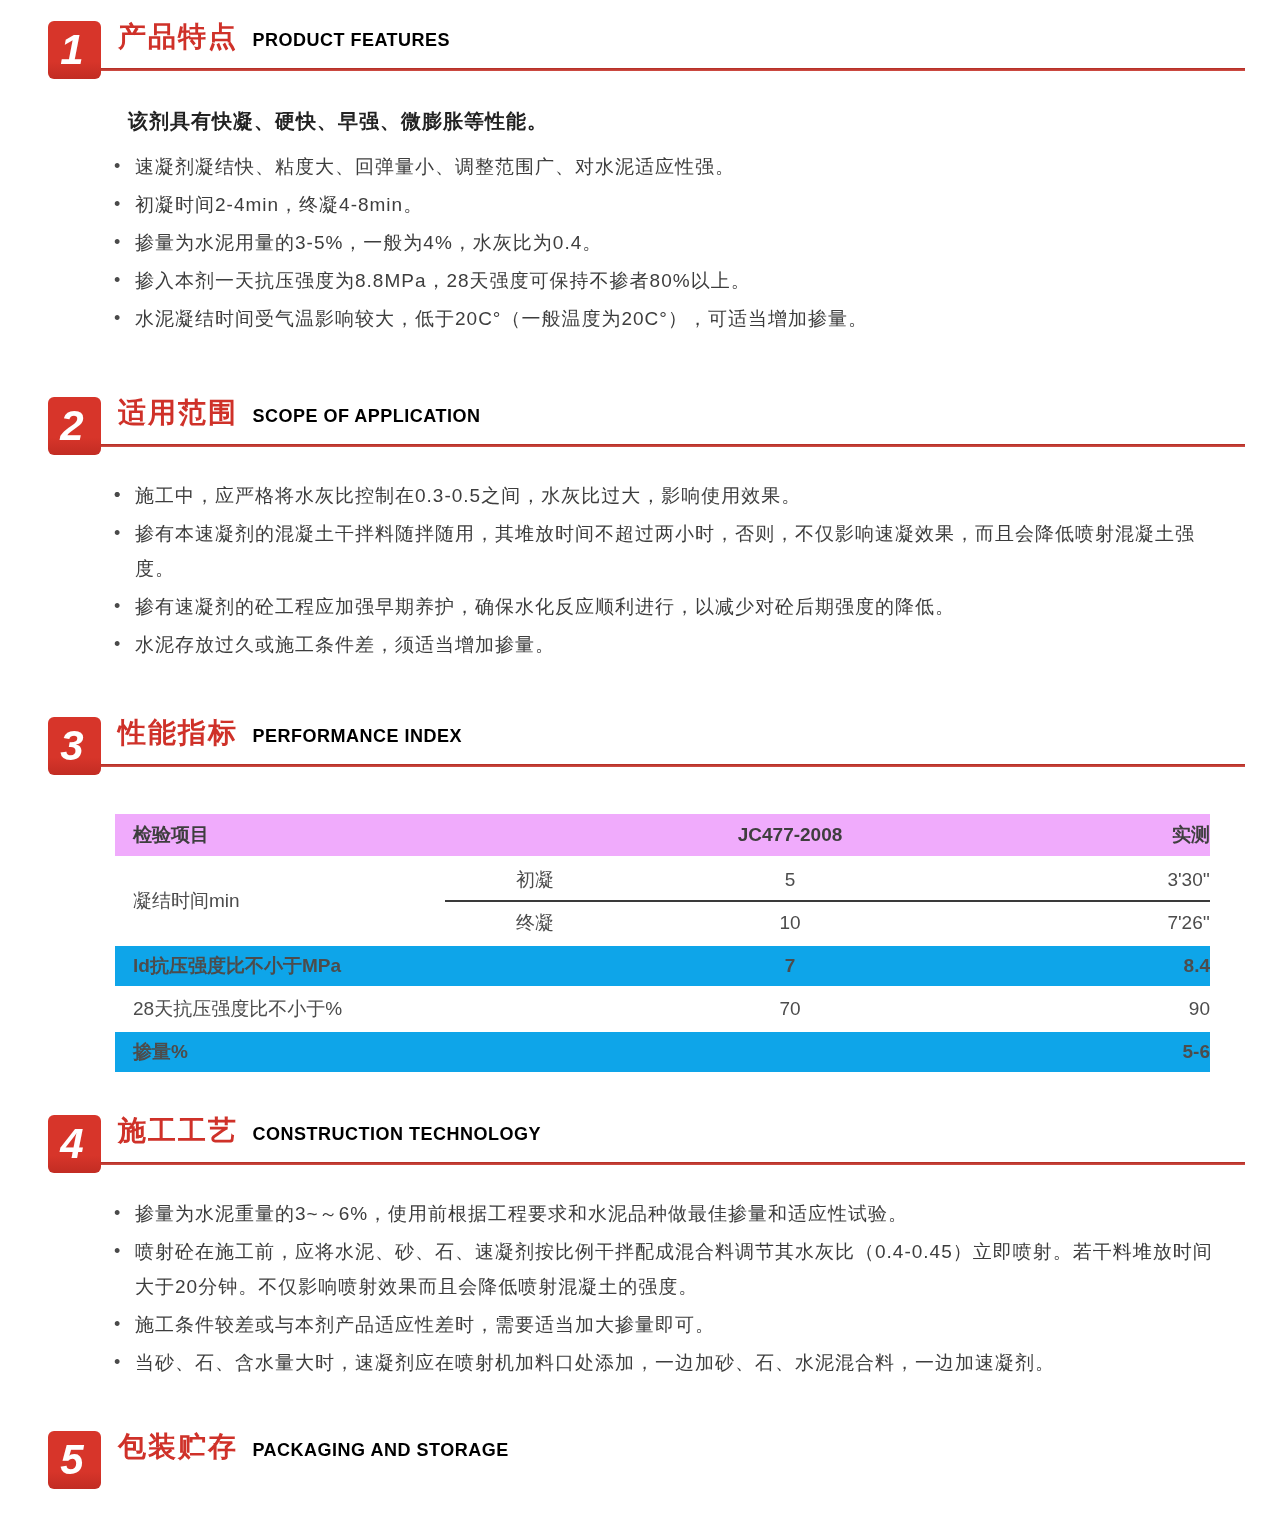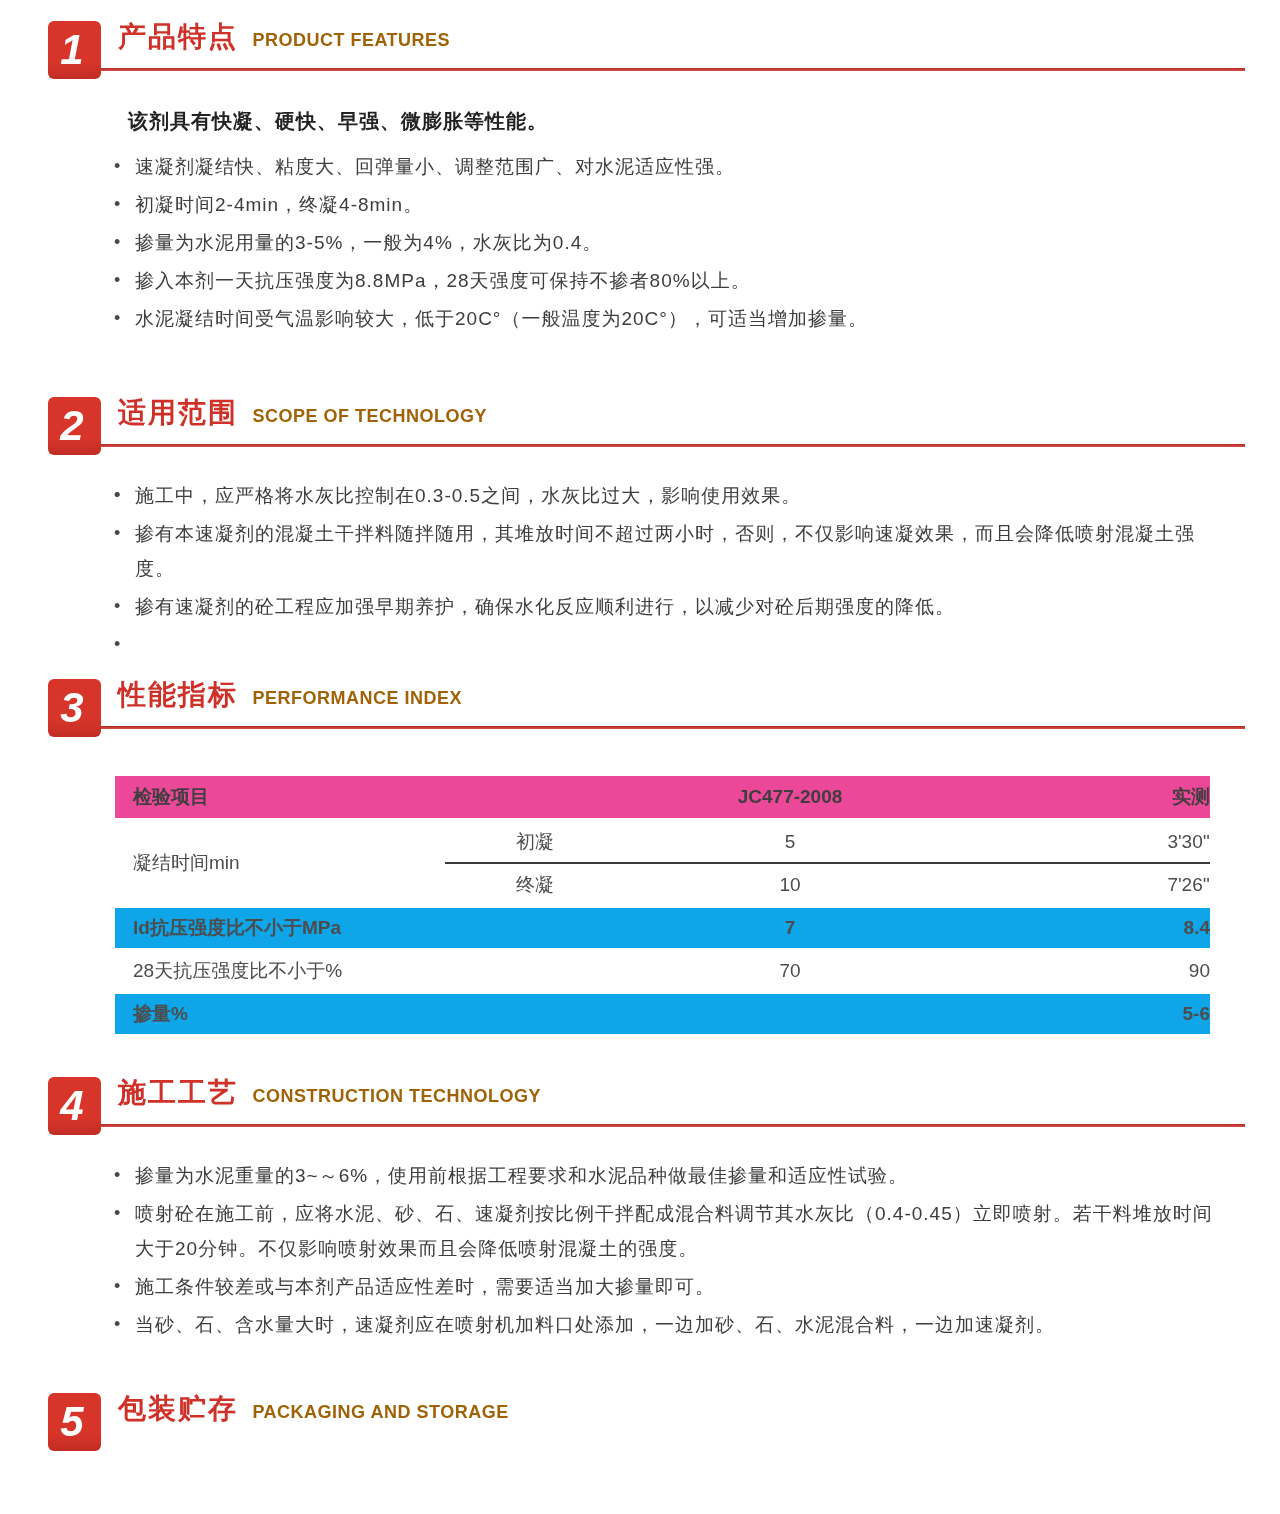--- a/index.html
+++ b/index.html
@@ -32,21 +32,21 @@
     border-radius: 6px; z-index: 2;
     display: flex; align-items: center; justify-content: center;
     color: #fff; font-size: 42px; font-weight: bold; font-style: italic;
     padding-right: 5px;
   }
   .titles { position: absolute; left: 70px; top: -6px; white-space: nowrap; }
   .title-cn {
     font-size: 28px; font-weight: bold; color: #cf3129; letter-spacing: 2px;
   }
   .title-en {
-    font-size: 18px; font-weight: bold; color: #a16207; margin-left: 10px;
+    font-size: 18px; font-weight: bold; color: #000000; margin-left: 10px;
     letter-spacing: 0.5px;
   }
 
   
   .intro {
     margin: 20px 0 6px 80px; font-weight: bold; font-size: 20px; color: #222;
     letter-spacing: 1px;
   }
   .bullets { margin: 14px 30px 0 64px; }
   .bullet {
@@ -54,21 +54,21 @@
     margin-bottom: 3px; color: #3d3d3d; letter-spacing: 1px;
   }
   .bullet .dot {
     position: absolute; left: 2px; top: 0; font-size: 18px; color: #4a4a4a;
   }
 
   
   .ptable { margin: 30px 35px 0 67px; font-size: 19px; color: #4c4c4c; }
   .trow { display: flex; align-items: center; min-height: 40px; }
   .trow + .trow { margin-top: 3px; }
-  .thead { background: #ec4899; min-height: 42px; font-weight: bold; color: #3e3e3e; }
+  .thead { background: #f0abfc; min-height: 42px; font-weight: bold; color: #3e3e3e; }
   .shaded { background: #0ea5e9; font-weight: bold; }
   .c1 { width: 330px; padding-left: 18px; }
   .c2 { width: 180px; text-align: center; }
   .c3 { width: 330px; text-align: center; }
   .c4 { flex: 1; padding-left: 80px; text-align: right; }
   .merged { display: flex; align-items: stretch; background: #fff; min-height: 84px; }
   .merged .c1 { display: flex; align-items: center; }
   .subwrap { flex: 1; display: flex; flex-direction: column; position: relative; }
   .subrow { display: flex; align-items: center; flex: 1; min-height: 40px; }
   .subdiv { height: 2px; background: #3a3a3a; width: 100%; }
@@ -103,29 +103,29 @@
   </div>
 
   <div class="section sec-2">
     <div class="sec-head">
       <div class="sec-rule"></div>
       <div class="badge">
         <span>2</span>
       </div>
       <div class="titles">
         <span class="title-cn">适用范围</span>
-        <span class="title-en">SCOPE OF TECHNOLOGY</span>
+        <span class="title-en">SCOPE OF APPLICATION</span>
       </div>
     </div>
     <div class="bullets">
       <div class="bullet"><span class="dot">•</span></div>
       <div class="bullet"><span class="dot">•</span><span>施工中，应严格将水灰比控制在0.3-0.5之间，水灰比过大，影响使用效果。</span></div>
       <div class="bullet"><span class="dot">•</span><span>掺有本速凝剂的混凝土干拌料随拌随用，其堆放时间不超过两小时，否则，不仅影响速凝效果，而且会降低喷射混凝土强度。</span></div>
       <div class="bullet"><span class="dot">•</span><span>掺有速凝剂的砼工程应加强早期养护，确保水化反应顺利进行，以减少对砼后期强度的降低。</span></div>
-      <div class="bullet"><span class="dot">•</span></div>
+      <div class="bullet"><span class="dot">•</span><span>水泥存放过久或施工条件差，须适当增加掺量。</span></div>
     </div>
   </div>
 
   <div class="section sec-3">
     <div class="sec-head">
       <div class="sec-rule"></div>
       <div class="badge">
         <span>3</span>
       </div>
       <div class="titles">

